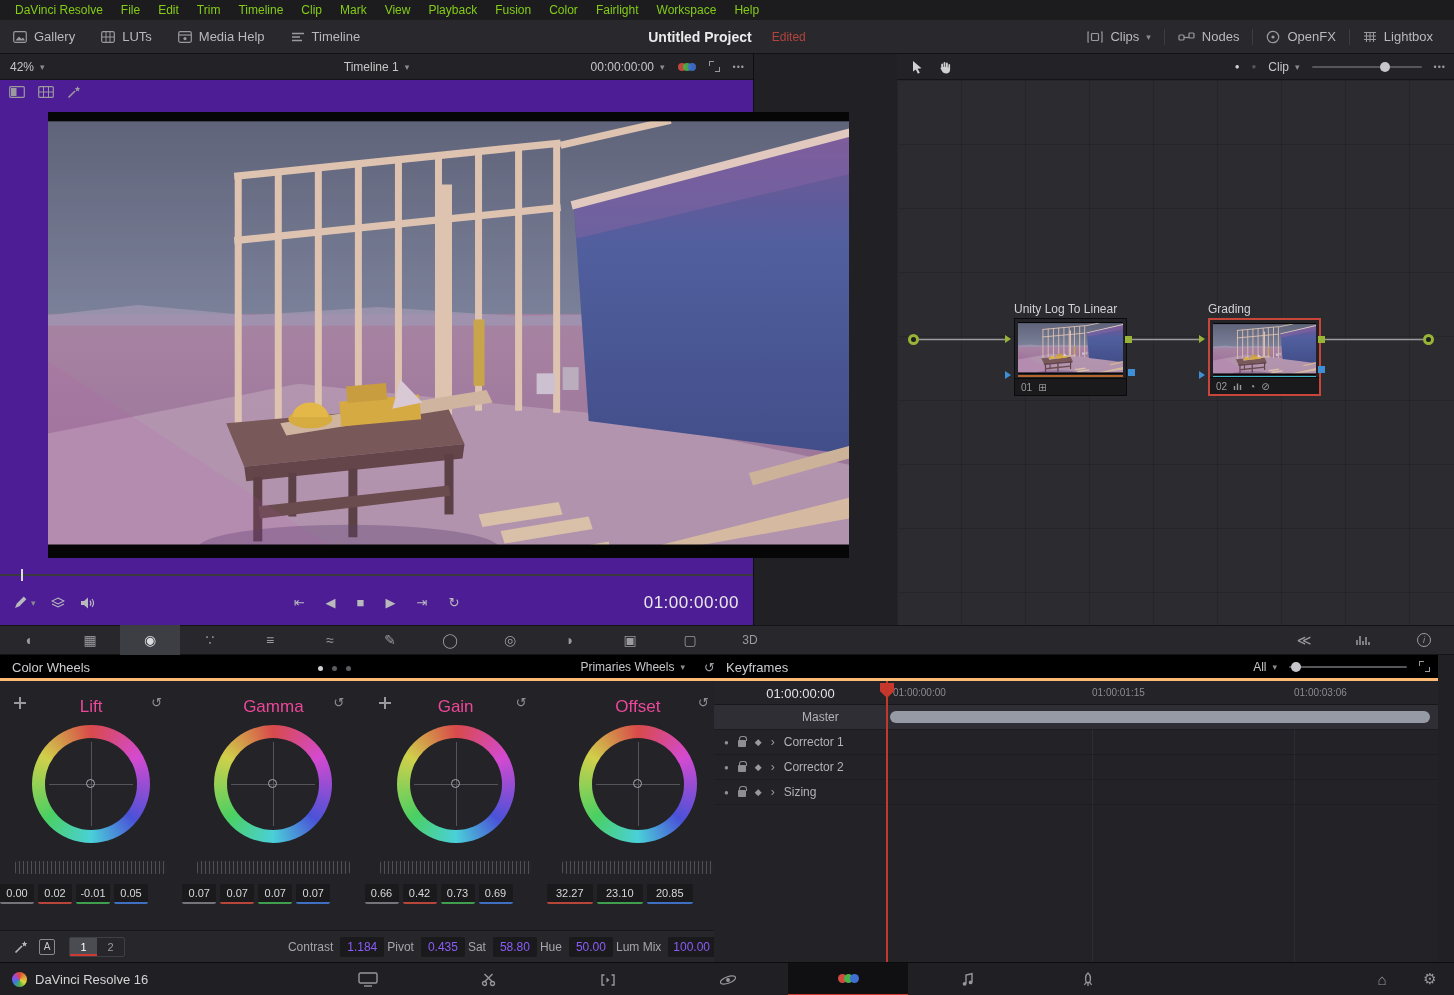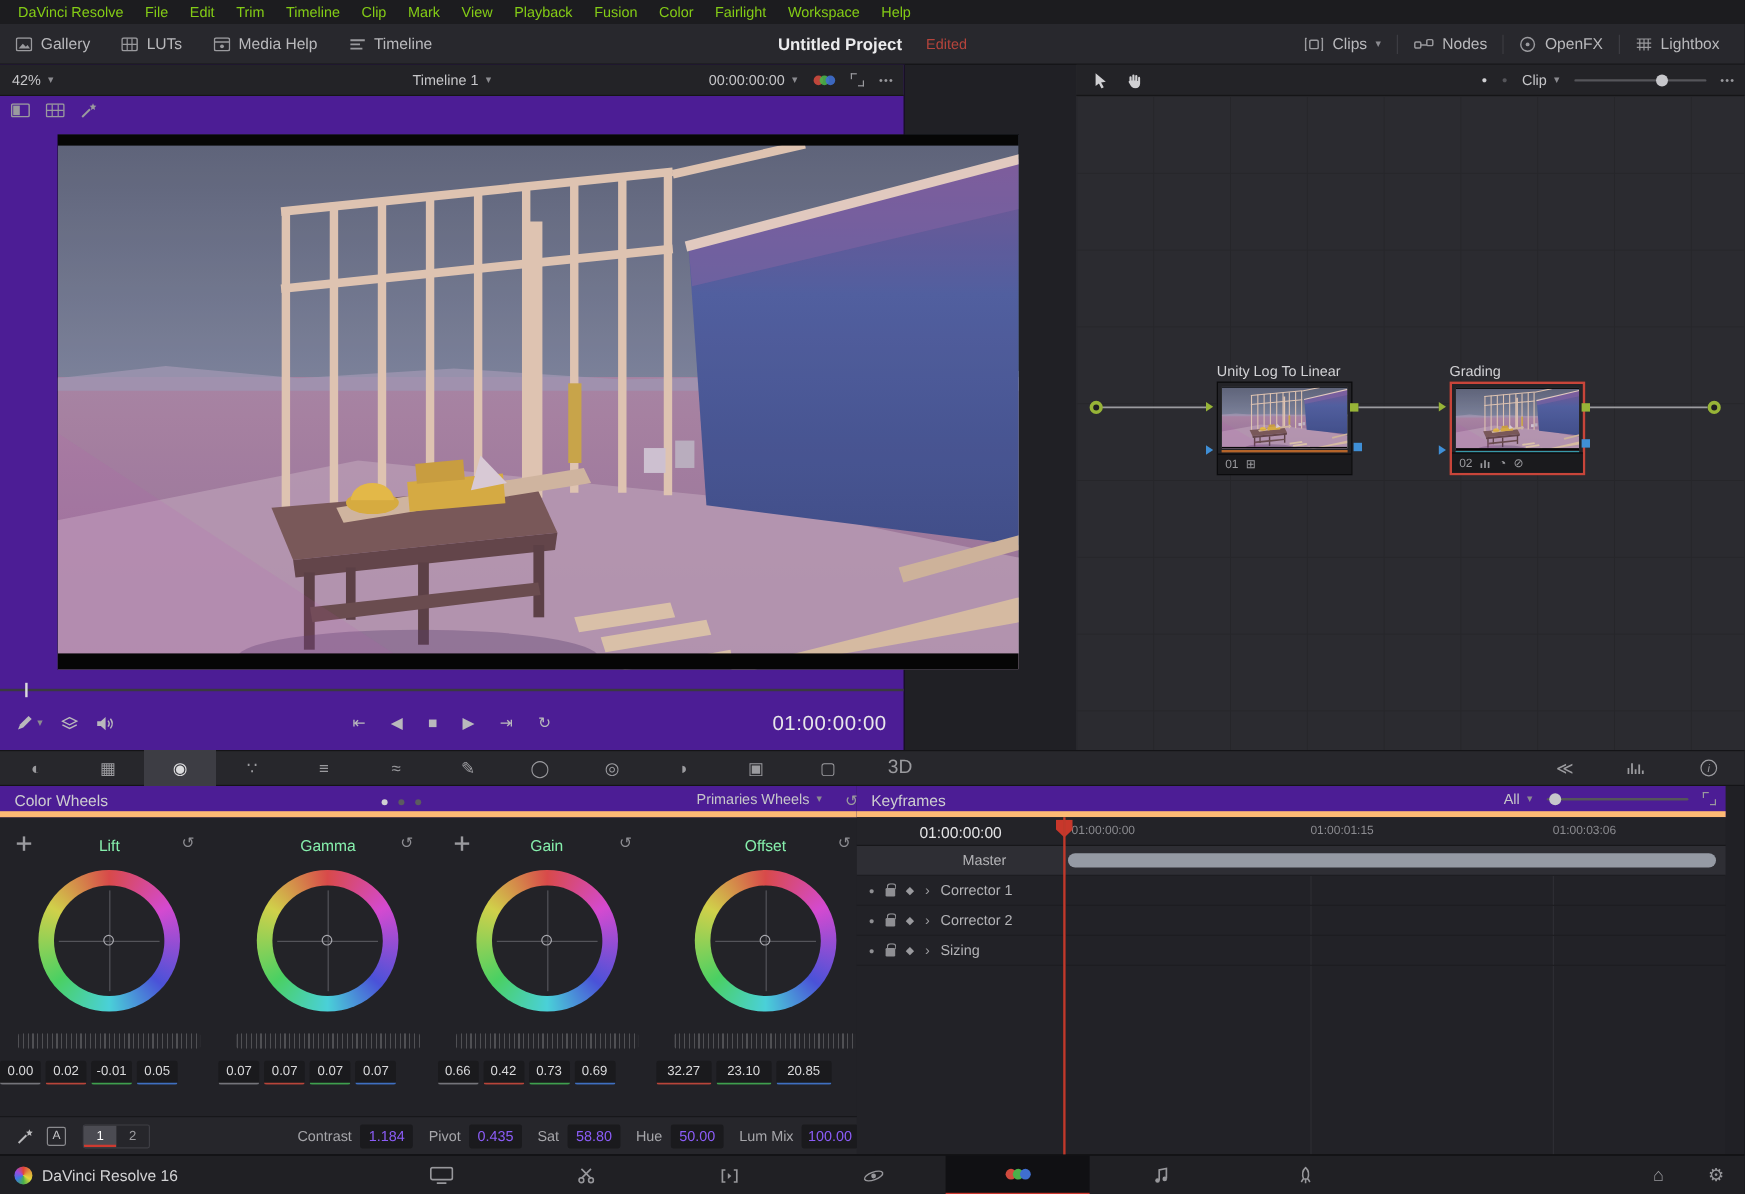--- a/index.html
+++ b/index.html
@@ -59,50 +59,50 @@
 .thumb-line{position:absolute;left:3px;right:3px;top:56px;height:2px}
 .node-strip{position:absolute;left:0;right:0;bottom:0;height:17px;background:#1a1a1d;border-top:1px solid #0b0b0d;display:flex;align-items:center;gap:6px;padding-left:6px;font-size:10px;color:#9a9a9e}
 
 .palette{position:absolute;top:625px;left:0;right:0;height:30px;background:#27272c;border-top:1px solid #141417;border-bottom:1px solid #141417;display:flex;align-items:center}
 .pal{width:60px;height:30px;display:flex;align-items:center;justify-content:center;font-size:14px;color:#9b9b9f}
 .pal.active{background:#3d3d44;color:#dcdcde}
 .pal-right{margin-left:auto;display:flex}
 .circle-i{width:14px;height:14px;border:1.3px solid #9b9b9f;border-radius:50%;display:flex;align-items:center;justify-content:center;font-size:9px;font-style:italic;color:#9b9b9f}
 
 .cw-panel{position:absolute;top:655px;left:0;width:730px;height:307px;background:#222227;border-right:1px solid #101013}
-.panel-header{position:relative;height:26px;background:#4c1d95;border-bottom:5px solid #fdba74}
+.panel-header{position:relative;height:26px;background:#000000;border-bottom:3px solid #fdba74}
 .ph-title{position:absolute;left:12px;top:0;line-height:26px;font-size:13px;color:#cdcdd0}
 .page-dots{position:absolute;left:318px;top:11px;display:flex;gap:9px}
 .pdot{width:5px;height:5px;border-radius:50%;background:#5b5b60}
 .pdot.on{background:#d0d0d3}
 .cw-mode{position:absolute;right:44px;top:0;height:100%;display:flex;align-items:center;gap:6px;color:#c6c6c9;font-size:12px}
 .cw-reset-all{position:absolute;right:14px;top:0;line-height:26px;color:#9b9b9f;font-size:13px}
 .wheelgrid{position:absolute;top:26px;left:0;right:0;height:249px;display:flex}
 .wcol{position:relative;width:183px;height:100%}
-.wlabel{position:absolute;top:16px;width:100%;text-align:center;font-size:13px;color:#86efac}
+.wlabel{position:absolute;top:16px;width:100%;text-align:center;font-size:17px;color:#ec4899}
 .wreset{position:absolute;right:20px;top:14px;color:#8d8d92;font-size:13px}
 .wcross{position:absolute;left:14px;top:16px;width:12px;height:12px}
 .wcross::before{content:"";position:absolute;left:5px;top:0;width:2px;height:12px;background:#9a9a9e}
 .wcross::after{content:"";position:absolute;top:5px;left:0;height:2px;width:12px;background:#9a9a9e}
 .wheel{position:absolute;top:44px;left:50%;margin-left:-59px;width:118px;height:118px;border-radius:50%;background:conic-gradient(#d84a4a,#d44ad0 60deg,#4a52d8 130deg,#4ad0d8 180deg,#4ad063 232deg,#d0d04a 300deg,#d84a4a 360deg)}
 .winner{position:absolute;inset:13px;border-radius:50%;background:#232328}
 .ch-h{position:absolute;left:17px;right:17px;top:50%;height:1px;background:#54545a}
 .ch-v{position:absolute;top:17px;bottom:17px;left:50%;width:1px;background:#54545a}
 .ch-c{position:absolute;left:50%;top:50%;width:9px;height:9px;margin:-5px 0 0 -5px;border:1.5px solid #a8a8ae;border-radius:50%}
 .ticks{position:absolute;top:180px;left:15px;right:15px;height:13px;background:#242429;border-radius:2px;background-image:repeating-linear-gradient(90deg,rgba(255,255,255,.20) 0 1px,transparent 1px 4px)}
 .vals{position:absolute;top:203px;left:0;width:100%;display:flex;gap:4px}
 .vbox{width:34px;height:20px;background:#1a1a1d;border-radius:2px;display:flex;align-items:center;justify-content:center;font-size:11px;color:#d8d8da;border-bottom:2px solid transparent}
 .vbox.wide{width:46px}
 .vbox.y{border-bottom-color:#74747a}.vbox.r{border-bottom-color:#b8453a}.vbox.g{border-bottom-color:#3f9f4e}.vbox.b{border-bottom-color:#3f6fc0}
 .cw-footer{position:absolute;left:0;right:0;bottom:0;height:32px;background:#26262b;border-top:1px solid #17171a;display:flex;align-items:center;padding:0 14px;gap:10px}
 .abox{width:16px;height:16px;border:1px solid #8a8a8e;border-radius:2px;display:flex;align-items:center;justify-content:center;font-size:10px;color:#c7c7ca}
 .tabs{display:flex;border:1px solid #3e3e44;border-radius:2px;overflow:hidden;margin-left:4px}
 .tab{width:27px;height:18px;display:flex;align-items:center;justify-content:center;font-size:11px;color:#9a9a9e}
 .tab.active{background:#4b4b52;color:#fff;box-shadow:inset 0 -2px 0 #cf3a30}
-.params{margin-left:auto;display:flex;align-items:center;gap:13px}
+.params{margin-left:auto;display:flex;align-items:center;gap:3px}
 .param{display:flex;align-items:center;gap:7px;color:#a6a6aa}
 .pbox{min-width:44px;height:20px;background:#1a1a1d;border-radius:2px;display:flex;align-items:center;justify-content:center;color:#8b5cf6;padding:0 5px}
 
 .kf-panel{position:absolute;top:655px;left:714px;width:724px;height:307px;background:#222227}
 .kf-ruler{position:absolute;top:26px;left:0;right:0;height:24px;background:#232328;border-bottom:1px solid #17171a}
 .kf-tc{position:absolute;left:0;top:0;width:173px;height:24px;display:flex;align-items:center;justify-content:center;font-size:13px;color:#e3e3e5}
 .rtick{position:absolute;top:6px;font-size:10px;color:#8b8b90}
 .kf-leftline{position:absolute;left:173px;top:26px;bottom:0;width:1px;background:#1a1a1e}
 .kf-gridline{position:absolute;top:50px;bottom:0;width:1px;background:#2d2d33}
 .kf-rows{position:absolute;top:50px;left:0;right:0}
@@ -469,21 +469,21 @@
     <span class="pal active">◉</span>
     <span class="pal">∵</span>
     <span class="pal">≡</span>
     <span class="pal">≈</span>
     <span class="pal">✎</span>
     <span class="pal">◯</span>
     <span class="pal">◎</span>
     <span class="pal">◗</span>
     <span class="pal">▣</span>
     <span class="pal">▢</span>
-    <span class="pal" style="font-size:16px">3D</span>
+    <span class="pal" style="font-size:12px">3D</span>
     <div class="pal-right">
       <span class="pal">≪</span>
       <span class="pal">
           <svg width="16" height="12">
             <path d="M1 11 V6 M4 11 V2 M7 11 V7 M10 11 V3 M13 11 V8" stroke="#9b9b9f" stroke-width="1.5"></path>
           </svg>
         </span>
       <span class="pal">
           <span class="circle-i">i</span>
         </span>

